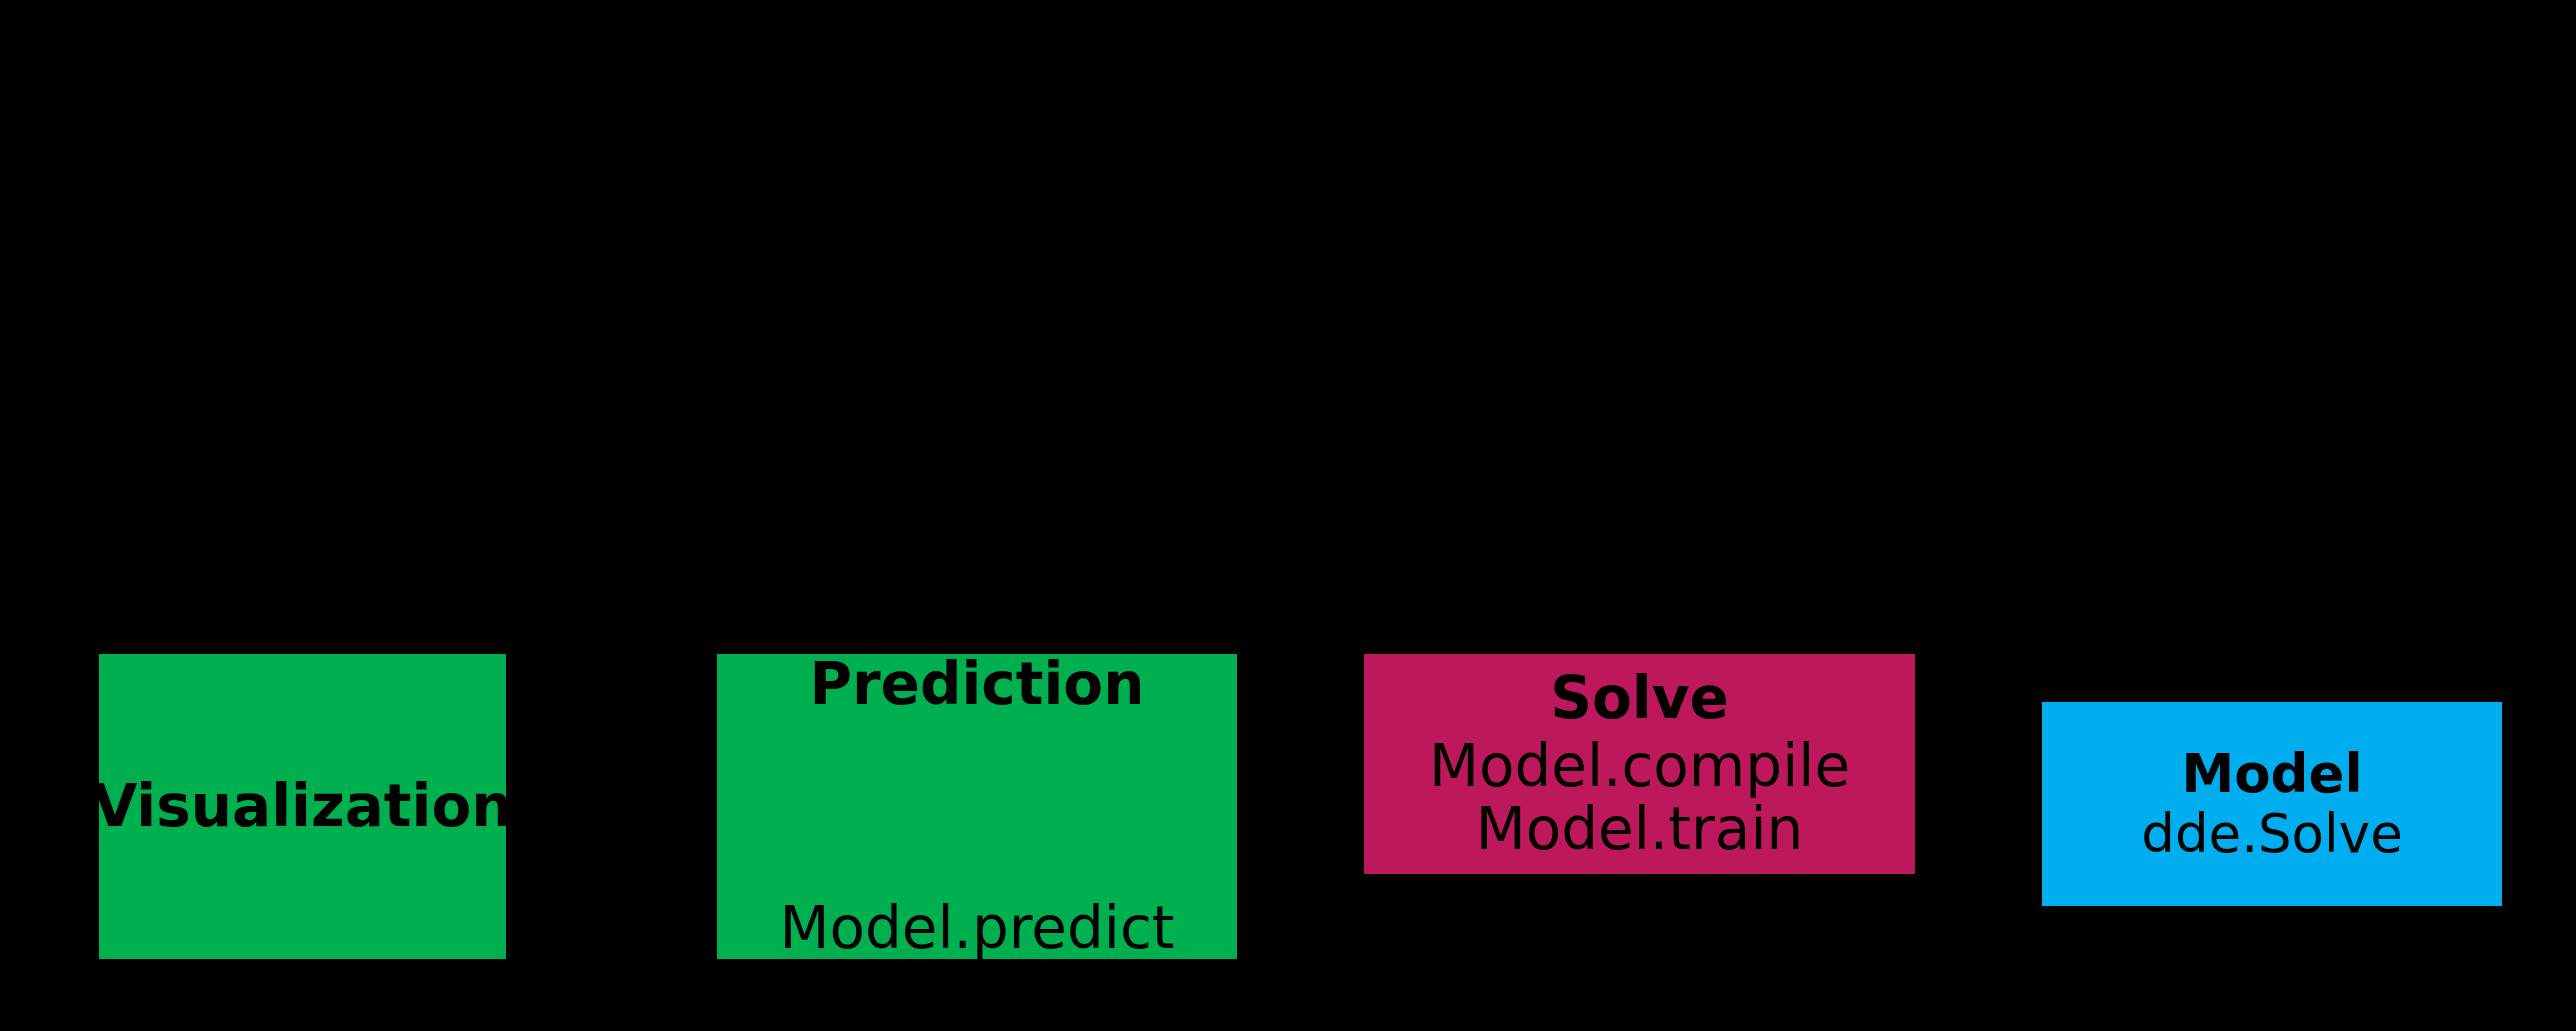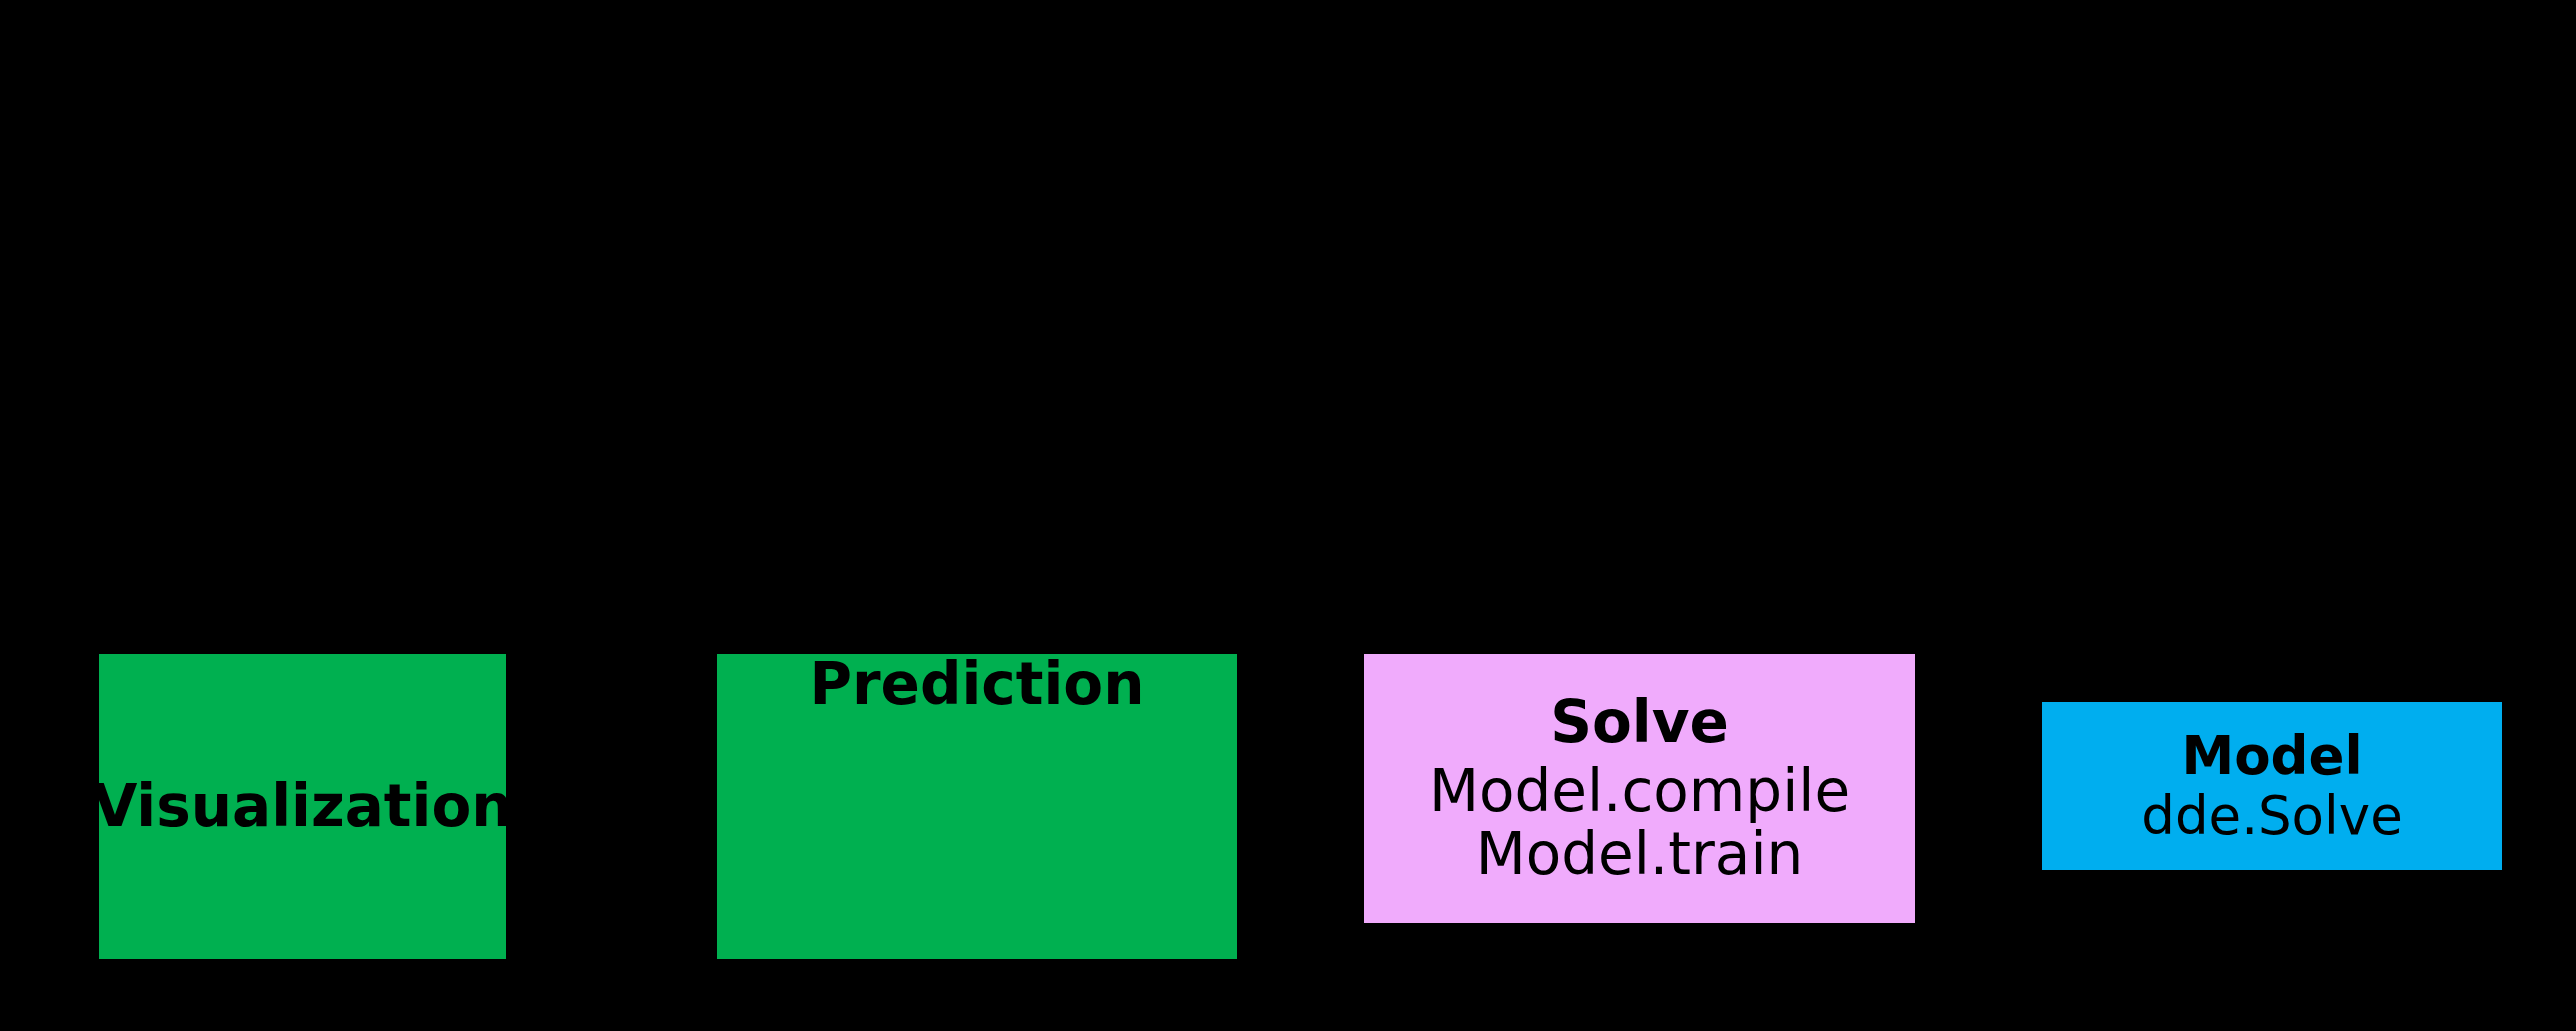--- a/index.html
+++ b/index.html
@@ -61,50 +61,51 @@
     font-size: 58px;
     justify-content: space-between;
   }
   #node-prediction .line-title { margin-bottom: 5.6px; }
 
   
   #node-solve {
     left: 1364px;
     top: 654px;
     width: 551px;
-    height: 269px;
-    background: #f0abfc;
+    height: 220px;
+    background: #be185d;
     font-size: 58px;
   }
   #node-solve .line-title { margin-bottom: 5.6px; }
   #node-solve .line-body { margin-top: 1.9px; }
 
   
   #node-model {
     left: 2042px;
     top: 702px;
     width: 460px;
-    height: 168px;
+    height: 204px;
     background: #00AEEF;
     font-size: 53px;
     text-align: center;
   }
   #node-model .line-title { margin-bottom: 3.8px; }
 </style>
 </head>
 <body>
 
 <div id="canvas">
 
   <div class="node" id="node-visualization">
     <span class="node-line line-title">Visualization</span>
   </div>
 
   <div class="node" id="node-prediction">
     <span class="node-line line-title">Prediction</span>
+    <span class="node-line line-body">Model.predict</span>
   </div>
 
   <div class="node" id="node-solve">
     <span class="node-line line-title">Solve</span>
     <span class="node-line line-body">Model.compile</span>
     <span class="node-line line-body">Model.train</span>
   </div>
 
   <div class="node" id="node-model">
     <span class="node-line line-title">Model</span>

